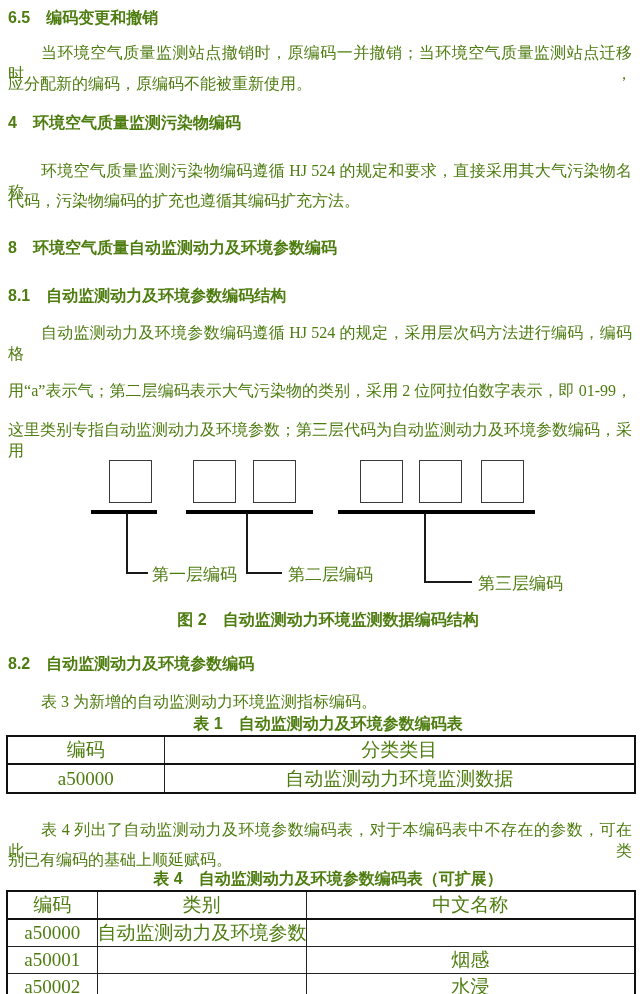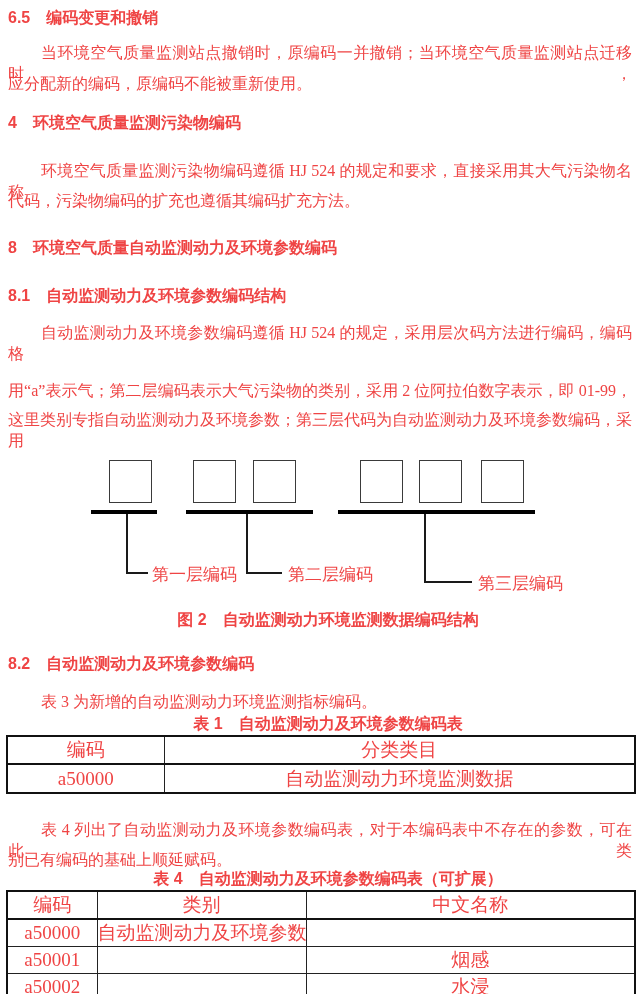--- a/index.html
+++ b/index.html
@@ -1,18 +1,18 @@
 <!DOCTYPE html>
 <html><head>
 <meta charset="utf-8">
 <style>
   html,body { margin:0; padding:0; background:#ffffff; }
   .page {
     position:relative; width:640px; height:994px; background:#ffffff;
-    color:#ef4444; overflow:hidden;
+    color:#4d7c0f; overflow:hidden;
     font-family:"Liberation Serif","DejaVu Serif",serif;
   }
   .abs { position:absolute; }
   .heading {
     font-family:"Liberation Sans","DejaVu Sans",sans-serif;
     font-weight:bold; font-size:16px; left:8px; white-space:pre;
   }
   .bodyline {
     left:8px; width:624px; font-size:16px; line-height:21px; white-space:nowrap;
   }
@@ -57,21 +57,21 @@
 
   <div class="abs heading" style="top:113px">4　环境空气质量监测污染物编码</div>
   <div class="abs bodyline just indent" style="top:160px">环境空气质量监测污染物编码遵循 HJ 524 的规定和要求，直接采用其大气污染物名称</div>
   <div class="abs bodyline" style="top:190px">代码，污染物编码的扩充也遵循其编码扩充方法。</div>
 
   <div class="abs heading" style="top:238px">8　环境空气质量自动监测动力及环境参数编码</div>
 
   <div class="abs heading" style="top:286px">8.1　自动监测动力及环境参数编码结构</div>
   <div class="abs bodyline just indent" style="top:322px">自动监测动力及环境参数编码遵循 HJ 524 的规定，采用层次码方法进行编码，编码格</div>
   <div class="abs bodyline just" style="top:380px">用“a”表示气；第二层编码表示大气污染物的类别，采用 2 位阿拉伯数字表示，即 01-99，</div>
-  <div class="abs bodyline just" style="top:409px">这里类别专指自动监测动力及环境参数；第三层代码为自动监测动力及环境参数编码，采用</div>
+  <div class="abs bodyline just" style="top:419px">这里类别专指自动监测动力及环境参数；第三层代码为自动监测动力及环境参数编码，采用</div>
 
   <div class="abs" style="top:0;left:0;width:640px;height:640px">
 
     <div class="fbox" style="left:109px;top:460px"></div>
     <div class="fbar" style="left:91px;top:510px;width:66px"></div>
     <div class="fvline" style="left:126px;top:514px;height:60px"></div>
     <div class="fhline" style="left:126px;top:572px;width:22px"></div>
     <div class="flabel" style="left:152px;top:563px">第一层编码</div>
 
     <div class="fbox" style="left:193px;top:460px"></div>

